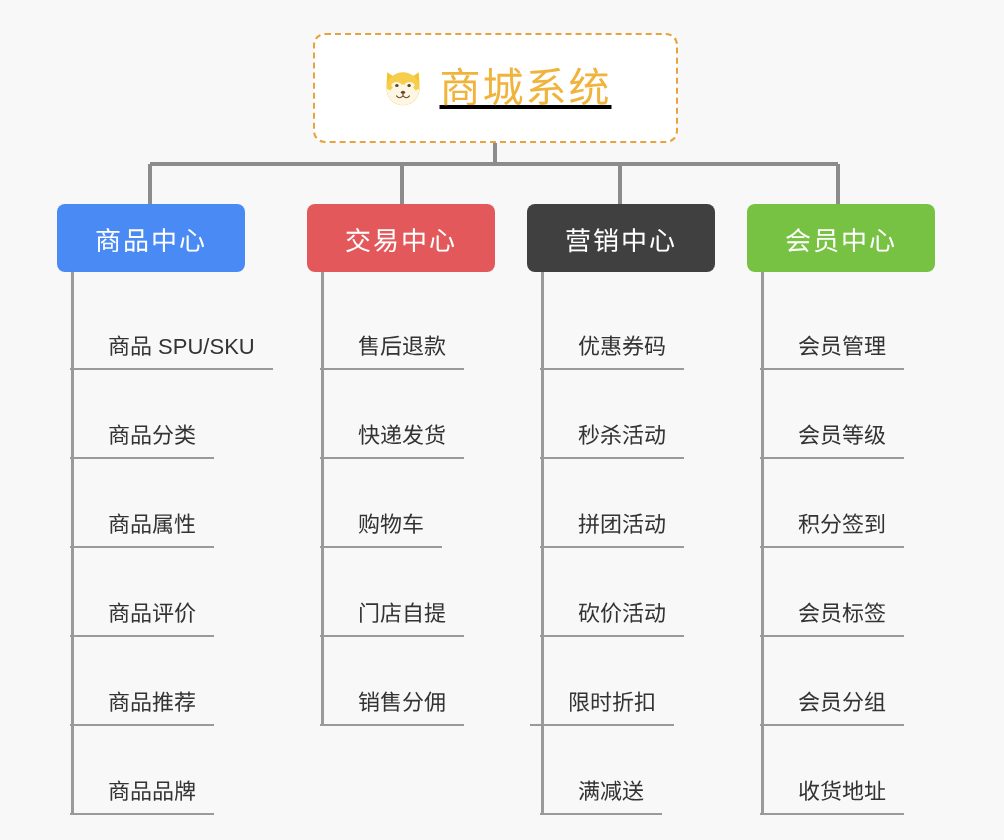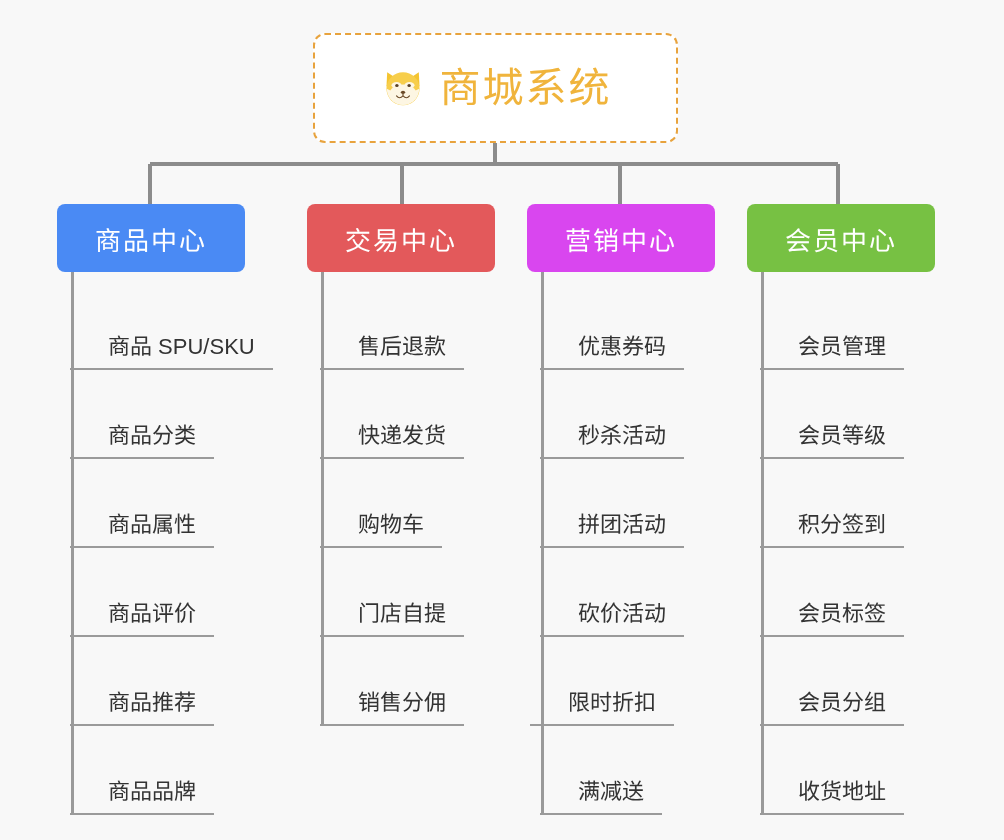--- a/index.html
+++ b/index.html
@@ -136,21 +136,21 @@
 
       <line x1="150" y1="164" x2="838" y2="164"></line>
 
       <line x1="150" y1="164" x2="150" y2="206"></line>
       <line x1="402" y1="164" x2="402" y2="206"></line>
       <line x1="620" y1="164" x2="620" y2="206"></line>
       <line x1="838" y1="164" x2="838" y2="206"></line>
     </g>
   </svg>
 
-  <div class="root-node" style="border-color: rgb(232, 163, 61); background: rgb(255, 255, 255);">
+  <div class="root-node" style="border-color: rgb(232, 163, 61); background: rgb(255, 255, 255); text-decoration: underline;">
     <svg class="root-icon" viewBox="0 0 64 64" xmlns="http://www.w3.org/2000/svg">
 
       <path d="M10 10 L9 30 L22 18 Z" fill="#f4c430"></path>
       <path d="M54 10 L55 30 L42 18 Z" fill="#f4c430"></path>
 
       <circle cx="32" cy="33" r="23" fill="#f7ce4b"></circle>
 
       <path d="M9.5 33 a22.5 22.5 0 0 0 45 0 q-22.5 12 -45 0 Z" fill="#fdf6e3"></path>
       <ellipse cx="32" cy="41" rx="19" ry="14" fill="#fdf6e3"></ellipse>
 
@@ -211,21 +211,21 @@
         <div class="branch-item">
           <span class="branch-item-label" style="border-bottom-color: rgb(154, 154, 154); color: rgb(51, 51, 51);">门店自提</span>
         </div>
         <div class="branch-item">
           <span class="branch-item-label" style="border-bottom-color: rgb(154, 154, 154); color: rgb(51, 51, 51);">销售分佣</span>
         </div>
       </div>
     </div>
 
     <div class="branch branch-marketing">
-      <div class="branch-header" style="background: #d946ef;">
+      <div class="branch-header" style="background: #404040;">
         <span>营销中心</span>
       </div>
       <div class="branch-items" style="border-left-color: rgb(154, 154, 154);">
         <div class="branch-item">
           <span class="branch-item-label" style="border-bottom-color: rgb(154, 154, 154); color: rgb(51, 51, 51);">优惠券码</span>
         </div>
         <div class="branch-item">
           <span class="branch-item-label" style="border-bottom-color: rgb(154, 154, 154); color: rgb(51, 51, 51);">秒杀活动</span>
         </div>
         <div class="branch-item">

